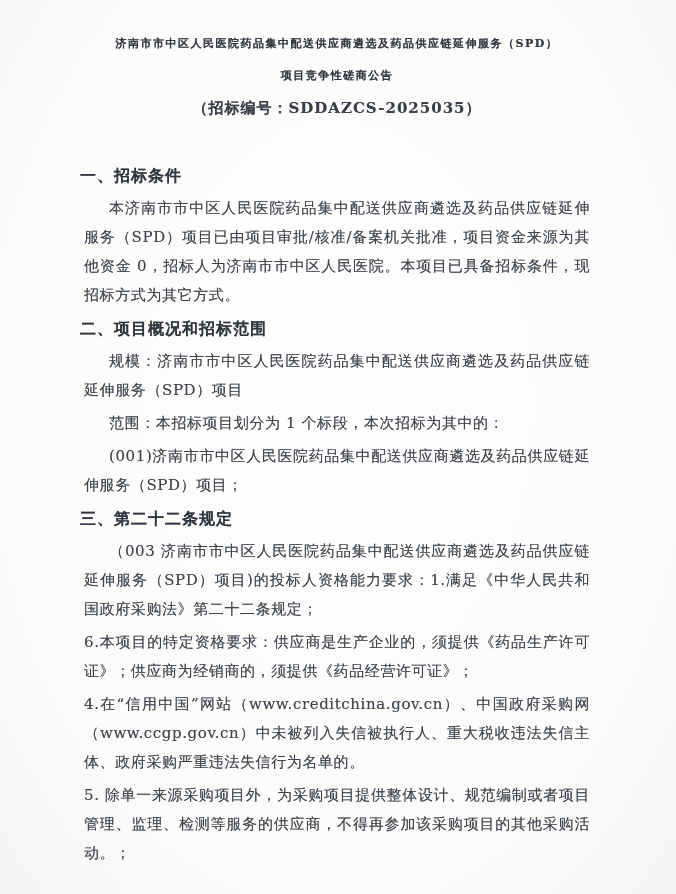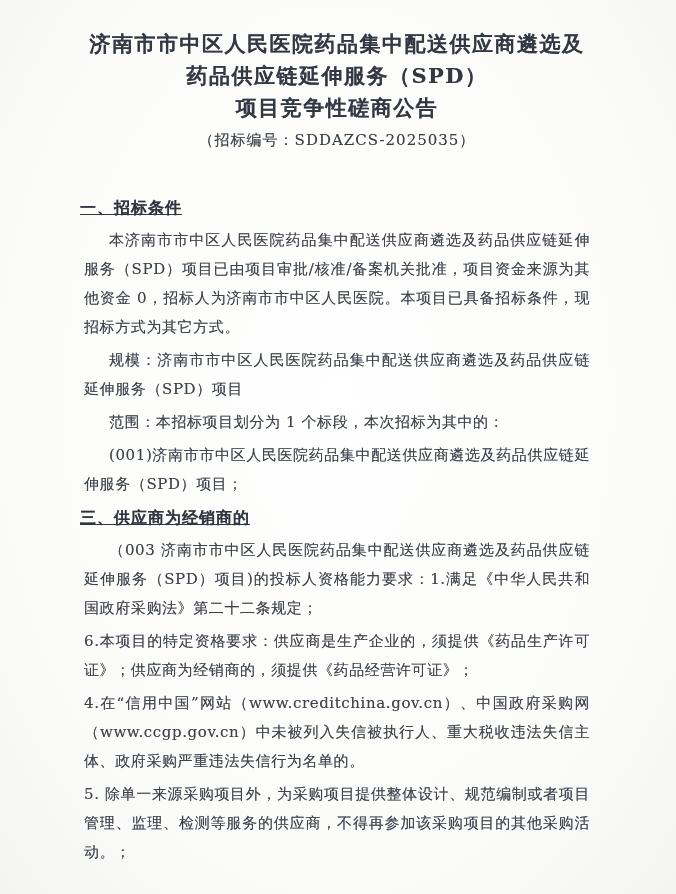--- a/index.html
+++ b/index.html
@@ -19,31 +19,31 @@
     position: absolute;
     inset: 0;
     background:
       radial-gradient(ellipse at 50% 45%, rgba(255,255,255,0.9) 0%, rgba(250,250,248,0.6) 70%, rgba(243,243,241,0.9) 100%),
       #fcfcfb;
     padding: 28px 82px 0 80px;
     box-sizing: border-box;
   }
   .doc-header { text-align: center; }
   .title-line {
-    font-size: 21px;
+    font-size: 11px;
     font-weight: bold;
     color: #333842;
     letter-spacing: 1.5px;
     line-height: 32px;
     margin: 0;
     text-shadow: 0 0 0.6px rgba(51,56,66,0.55);
   }
   .bid-number {
     font-size: 15px;
-    font-weight: normal;
+    font-weight: bold;
     color: #3a3f49;
     letter-spacing: 1px;
     line-height: 28px;
     margin: 2px 0 0 0;
     text-shadow: 0 0 0.5px rgba(58,63,73,0.5);
   }
   .doc-body {
     margin-top: 39px;
     font-size: 15px;
     line-height: 29px;
@@ -53,21 +53,20 @@
     margin: 0;
     text-shadow: 0 0 0.5px rgba(62,67,76,0.5);
   }
   .section-heading {
     font-size: 16px;
     font-weight: bold;
     color: #30353f;
     margin: 1px 0;
     letter-spacing: 1px;
     text-shadow: 0 0 0.6px rgba(48,53,63,0.55);
-    text-decoration: underline;
   }
   .body-para {
     margin: 4px;
     text-align: justify;
     text-shadow: 0 0 0.5px rgba(62,67,76,0.5);
   }
   .body-para.indent { text-indent: 25px; }
 </style>
 </head>
 <body>
@@ -82,27 +81,28 @@
 
   <div class="doc-body">
 
 
     <section>
       <p class="section-heading">一、招标条件</p>
       <p class="body-para indent">本济南市市中区人民医院药品集中配送供应商遴选及药品供应链延伸服务（SPD）项目已由项目审批/核准/备案机关批准，项目资金来源为其他资金 0，招标人为济南市市中区人民医院。本项目已具备招标条件，现招标方式为其它方式。</p>
     </section>
 
     <section>
+      <p class="section-heading">二、项目概况和招标范围</p>
       <p class="body-para indent">规模：济南市市中区人民医院药品集中配送供应商遴选及药品供应链延伸服务（SPD）项目</p>
       <p class="body-para indent">范围：本招标项目划分为 1 个标段，本次招标为其中的：</p>
       <p class="body-para indent">(001)济南市市中区人民医院药品集中配送供应商遴选及药品供应链延伸服务（SPD）项目；</p>
     </section>
 
     <section>
-      <p class="section-heading">三、供应商为经销商的</p>
+      <p class="section-heading">三、第二十二条规定</p>
       <p class="body-para indent">（003 济南市市中区人民医院药品集中配送供应商遴选及药品供应链延伸服务（SPD）项目)的投标人资格能力要求：1.满足《中华人民共和国政府采购法》第二十二条规定；</p>
       <p class="body-para">6.本项目的特定资格要求：供应商是生产企业的，须提供《药品生产许可证》；供应商为经销商的，须提供《药品经营许可证》；</p>
       <p class="body-para">4.在“信用中国”网站（www.creditchina.gov.cn）、中国政府采购网（www.ccgp.gov.cn）中未被列入失信被执行人、重大税收违法失信主体、政府采购严重违法失信行为名单的。</p>
       <p class="body-para">5. 除单一来源采购项目外，为采购项目提供整体设计、规范编制或者项目管理、监理、检测等服务的供应商，不得再参加该采购项目的其他采购活动。；</p>
 
     </section>
 
   </div>
 </div>
 

